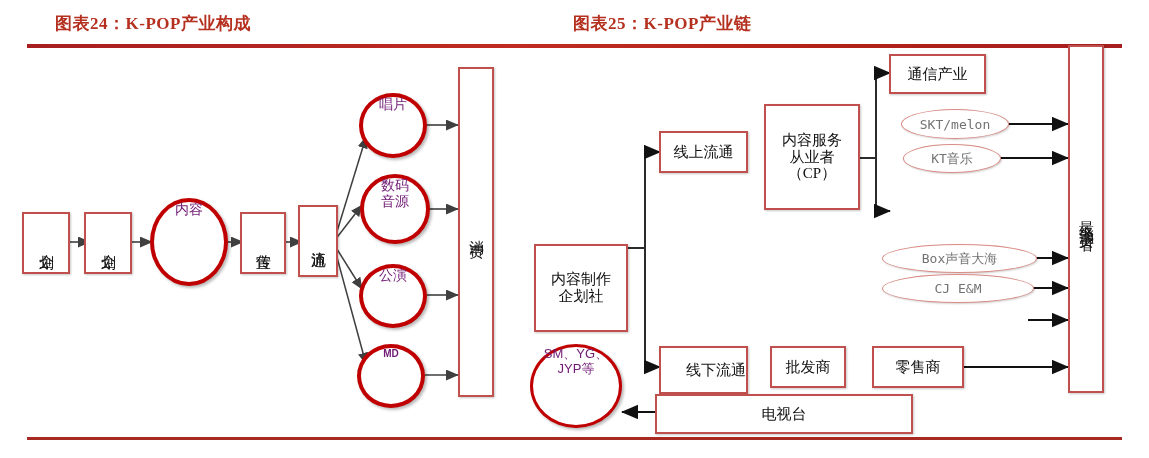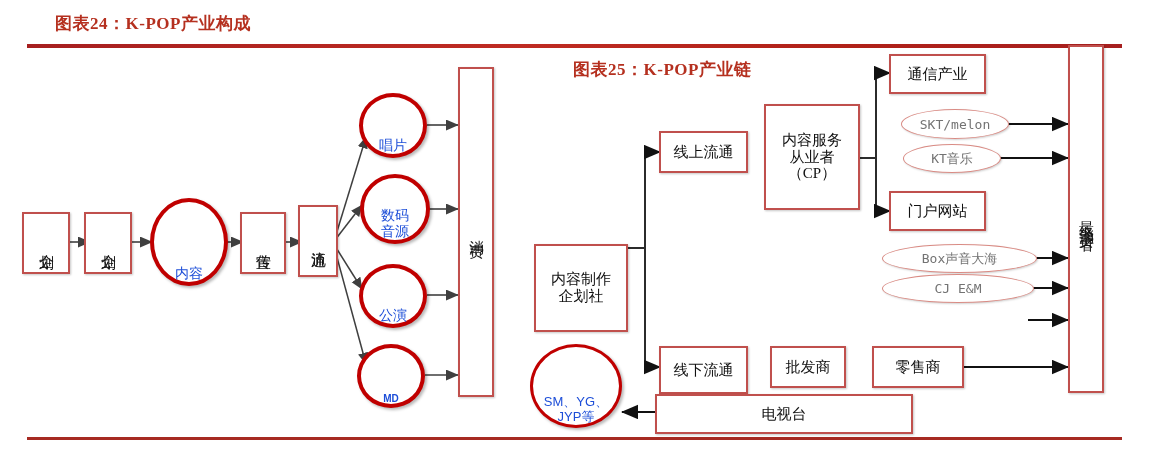--- a/index.html
+++ b/index.html
@@ -17,21 +17,21 @@
   .fig-title {
     position:absolute;
     font-family:"Liberation Serif","DejaVu Serif",serif;
     font-weight:bold;
     font-size:17px;
     color:#b5301f;
     letter-spacing:0.5px;
     white-space:nowrap;
   }
   #title-left  { left:27px;  top:12px;margin-left:28px; }
-  #title-right { left:573px; top:12px;margin-top:46px; }
+  #title-right { left:573px; top:12px; }
 
   
   .rule {
     position:absolute;
     left:27px; width:1095px;
     height:4px;
     background:linear-gradient(to right,#a61f1f 0%, #bf2b22 45%, #b02118 75%, #a61f1f 100%);
   }
   #rule-top    { top:44px; }
   #rule-bottom { top:437px; height:3px; background:#a62a22; }
@@ -52,25 +52,25 @@
   .box.vert {
     writing-mode:vertical-rl;
     text-orientation:upright;
     letter-spacing:4px;
   }
   .circle {
     position:absolute;
     border:4px solid #c00000;
     border-radius:50%;
     background:#ffffff;
-    display:flex; align-items:flex-end; justify-content:center;
+    display:flex; align-items:flex-start; justify-content:center;
     text-align:center;
     font-size:14px;
     line-height:1.15;
-    color:#1d4ed8;
+    color:#701a75;
     font-family:"Liberation Serif","DejaVu Serif",serif;
     box-shadow:2px 2px 3px rgba(0,0,0,0.28);
   }
   .circle.thin { border-width:3px; }
   .ellipse {
     position:absolute;
     border:1.5px solid #d98b84;
     border-radius:50%;
     background:#ffffff;
     display:flex; align-items:center; justify-content:center;
@@ -202,35 +202,32 @@
   </div>
 
   <div class="circle thin" style="left:530px; top:344px; width:92px; height:84px;">
     <span class="sans" style="display:block; width:70px; font-size:13px;">SM、YG、JYP等</span>
   </div>
 
   <div class="box" style="left:659px; top:131px; width:89px; height:42px;">
     <span>线上流通</span>
   </div>
 
-  <div class="box" style="left:659px; top:346px; width:89px; height:48px;">
+  <div class="box" style="left:659px; top:346px; width:89px; height:48px;justify-content:flex-end;">
     <span>线下流通</span>
   </div>
 
   <div class="box" style="left:764px; top:104px; width:96px; height:106px; padding:2px 4px;">
     <span style="display:block; width:66px;">内容服务从业者（CP）</span>
   </div>
 
   <div class="box" style="left:889px; top:54px; width:97px; height:40px;">
     <span>通信产业</span>
   </div>
 
-  <div class="box" style="left:889px; top:191px; width:97px; height:40px;">
-    <span>门户网站</span>
-  </div>
 
   <div class="ellipse" style="left:901px; top:109px; width:108px; height:30px;">
     <span>SKT/melon</span>
   </div>
 
   <div class="ellipse" style="left:903px; top:144px; width:98px; height:29px;">
     <span>KT音乐</span>
   </div>
 
   <div class="ellipse" style="left:882px; top:244px; width:155px; height:29px;">

